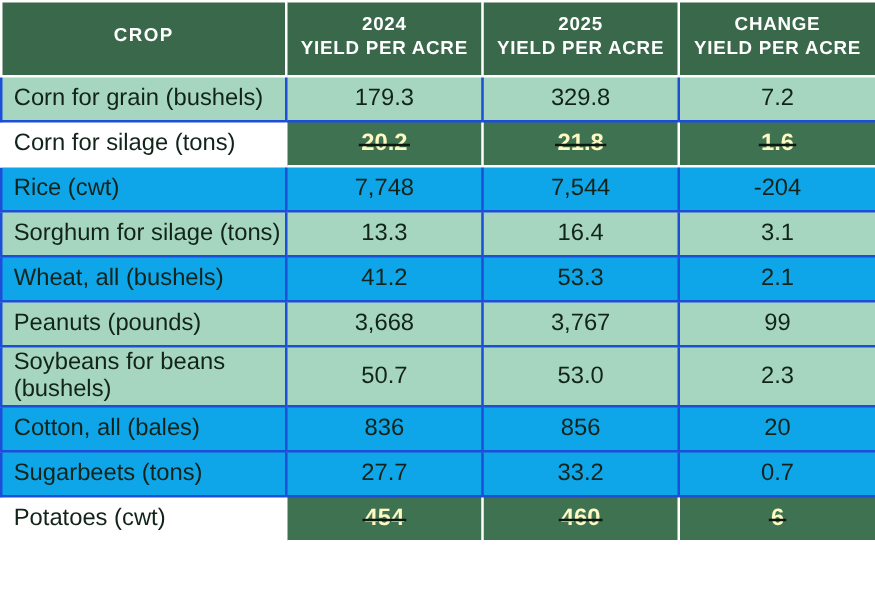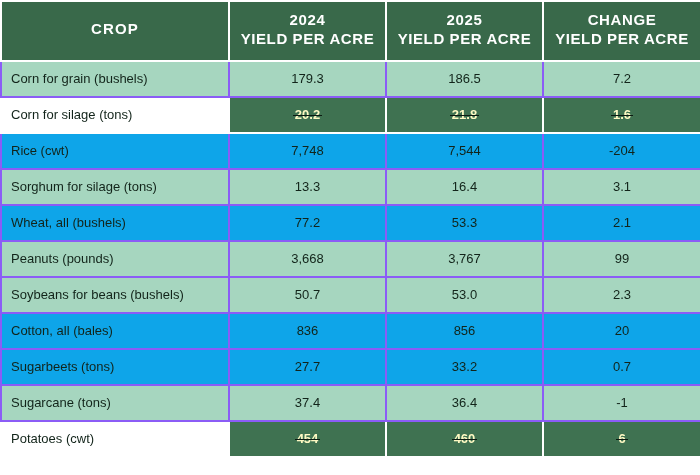--- a/index.html
+++ b/index.html
@@ -43,22 +43,22 @@
   }
   thead th.crop-head {
     letter-spacing: 1.2px;
   }
   thead th .hl1 { display: block; }
   thead th .hl2 { display: block; }
 
   tbody td {
     height: 36px;
     box-sizing: border-box;
-    border: 2px solid #8b5cf6;
-    font-size: 13px;
+    border: 2px solid #1d4ed8;
+    font-size: 19px;
     color: #12241a;
     vertical-align: middle;
   }
   tbody td.crop-cell {
     text-align: left;
     padding-left: 9px;
   }
   tbody td.num-cell {
     text-align: center;
   }
@@ -121,21 +121,21 @@
         <th>
           <span class="hl1">CHANGE</span>
           <span class="hl2">YIELD PER ACRE</span>
         </th>
       </tr>
     </thead>
     <tbody>
       <tr class="tint">
         <td class="crop-cell">Corn for grain (bushels)</td>
         <td class="num-cell">179.3</td>
-        <td class="num-cell">186.5</td>
+        <td class="num-cell">329.8</td>
         <td class="num-cell">7.2</td>
       </tr>
       <tr class="highlight">
         <td class="crop-cell">Corn for silage (tons)</td>
         <td class="num-cell"><span class="strike">20.2</span></td>
         <td class="num-cell"><span class="strike">21.8</span></td>
         <td class="num-cell"><span class="strike">1.6</span></td>
       </tr>
       <tr class="plain">
         <td class="crop-cell">Rice (cwt)</td>
@@ -144,21 +144,21 @@
         <td class="num-cell">-204</td>
       </tr>
       <tr class="tint">
         <td class="crop-cell">Sorghum for silage (tons)</td>
         <td class="num-cell">13.3</td>
         <td class="num-cell">16.4</td>
         <td class="num-cell">3.1</td>
       </tr>
       <tr class="plain">
         <td class="crop-cell">Wheat, all (bushels)</td>
-        <td class="num-cell">77.2</td>
+        <td class="num-cell">41.2</td>
         <td class="num-cell">53.3</td>
         <td class="num-cell">2.1</td>
       </tr>
       <tr class="tint">
         <td class="crop-cell">Peanuts (pounds)</td>
         <td class="num-cell">3,668</td>
         <td class="num-cell">3,767</td>
         <td class="num-cell">99</td>
       </tr>
       <tr class="tint">
@@ -172,26 +172,20 @@
         <td class="num-cell">836</td>
         <td class="num-cell">856</td>
         <td class="num-cell">20</td>
       </tr>
       <tr class="plain">
         <td class="crop-cell">Sugarbeets (tons)</td>
         <td class="num-cell">27.7</td>
         <td class="num-cell">33.2</td>
         <td class="num-cell">0.7</td>
       </tr>
-      <tr class="tint">
-        <td class="crop-cell">Sugarcane (tons)</td>
-        <td class="num-cell">37.4</td>
-        <td class="num-cell">36.4</td>
-        <td class="num-cell">-1</td>
-      </tr>
       <tr class="highlight">
         <td class="crop-cell">Potatoes (cwt)</td>
         <td class="num-cell"><span class="strike">454</span></td>
         <td class="num-cell"><span class="strike">460</span></td>
         <td class="num-cell"><span class="strike">6</span></td>
       </tr>
     </tbody>
   </table>
 </div>
 

